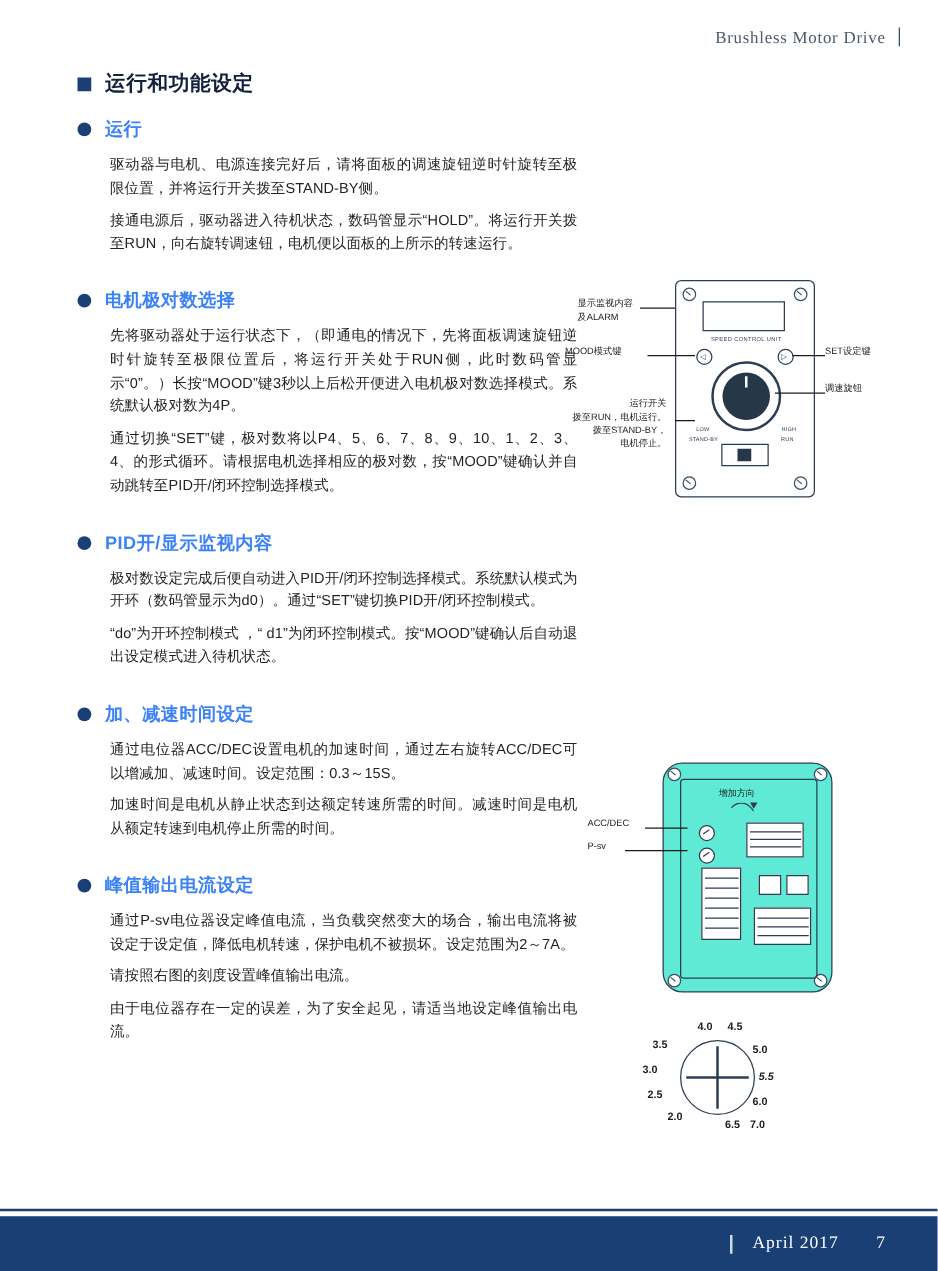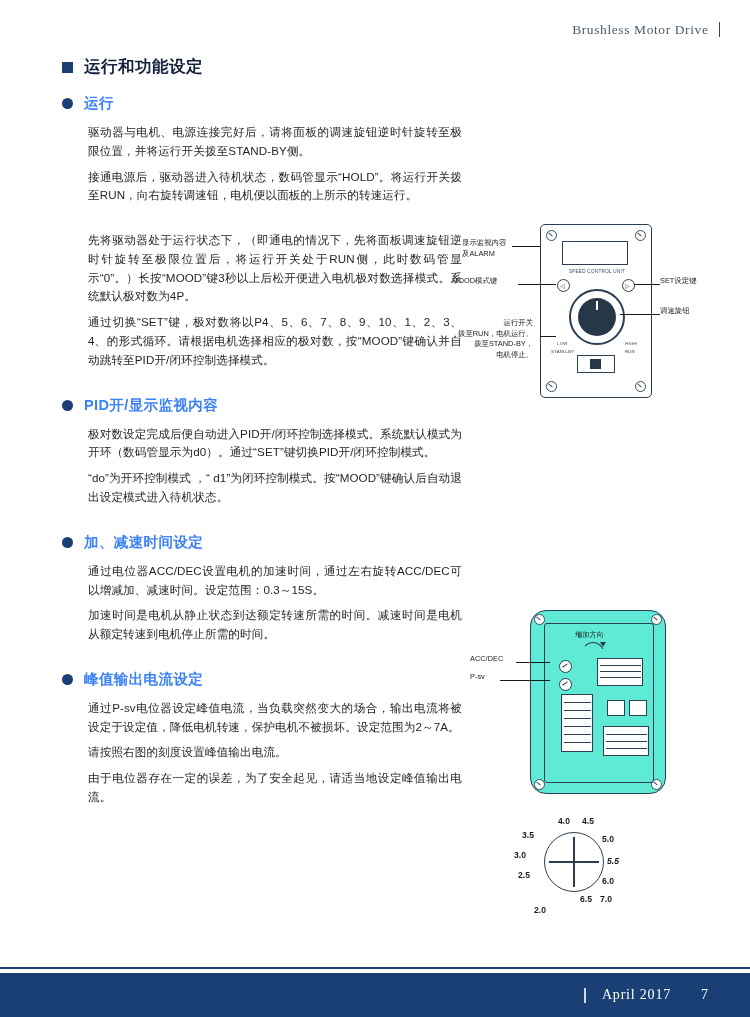--- a/index.html
+++ b/index.html
@@ -373,20 +373,24 @@
   <div class="block">
     <div class="sub-title">
       <span class="dot-bullet"></span>
       <span class="t">运行</span>
     </div>
     <p class="para">驱动器与电机、电源连接完好后，请将面板的调速旋钮逆时针旋转至极限位置，并将运行开关拨至STAND-BY侧。</p>
     <p class="para">接通电源后，驱动器进入待机状态，数码管显示“HOLD”。将运行开关拨至RUN，向右旋转调速钮，电机便以面板的上所示的转速运行。</p>
   </div>
 
   <div class="block">
+    <div class="sub-title">
+      <span class="dot-bullet"></span>
+      <span class="t">电机极对数选择</span>
+    </div>
     <p class="para">先将驱动器处于运行状态下，（即通电的情况下，先将面板调速旋钮逆时针旋转至极限位置后，将运行开关处于RUN侧，此时数码管显示“0”。）长按“MOOD”键3秒以上后松开便进入电机极对数选择模式。系统默认极对数为4P。</p>
     <p class="para">通过切换“SET”键，极对数将以P4、5、6、7、8、9、10、1、2、3、4、的形式循环。请根据电机选择相应的极对数，按“MOOD”键确认并自动跳转至PID开/闭环控制选择模式。</p>
   </div>
 
   <div class="block">
     <div class="sub-title">
       <span class="dot-bullet"></span>
       <span class="t">PID开/显示监视内容</span>
     </div>
     <p class="para">极对数设定完成后便自动进入PID开/闭环控制选择模式。系统默认模式为开环（数码管显示为d0）。通过“SET”键切换PID开/闭环控制模式。</p>
@@ -528,21 +532,21 @@
     <span class="dial-slot-h"></span>
   </div>
 
   <span class="dial-num" style="left:52px;top:8px;">4.0</span>
   <span class="dial-num" style="left:76px;top:8px;">4.5</span>
   <span class="dial-num" style="left:96px;top:26px;">5.0</span>
   <span class="dial-num" style="left:101px;top:48px;font-style:italic;">5.5</span>
   <span class="dial-num" style="left:96px;top:68px;">6.0</span>
   <span class="dial-num" style="left:74px;top:86px;">6.5</span>
   <span class="dial-num" style="left:50px;top:86px;margin-left:44px;">7.0</span>
-  <span class="dial-num" style="left:28px;top:80px;margin-top:17px;">2.0</span>
+  <span class="dial-num" style="left:28px;top:80px;">2.0</span>
   <span class="dial-num" style="left:12px;top:62px;">2.5</span>
   <span class="dial-num" style="left:8px;top:42px;">3.0</span>
   <span class="dial-num" style="left:16px;top:22px;">3.5</span>
 </div>
 
 <div class="footer-rule"></div>
 <div class="footer-bar">
   <span class="f-bar"></span>
   <span class="f-date">April 2017</span>
   <span class="f-page">7</span>

